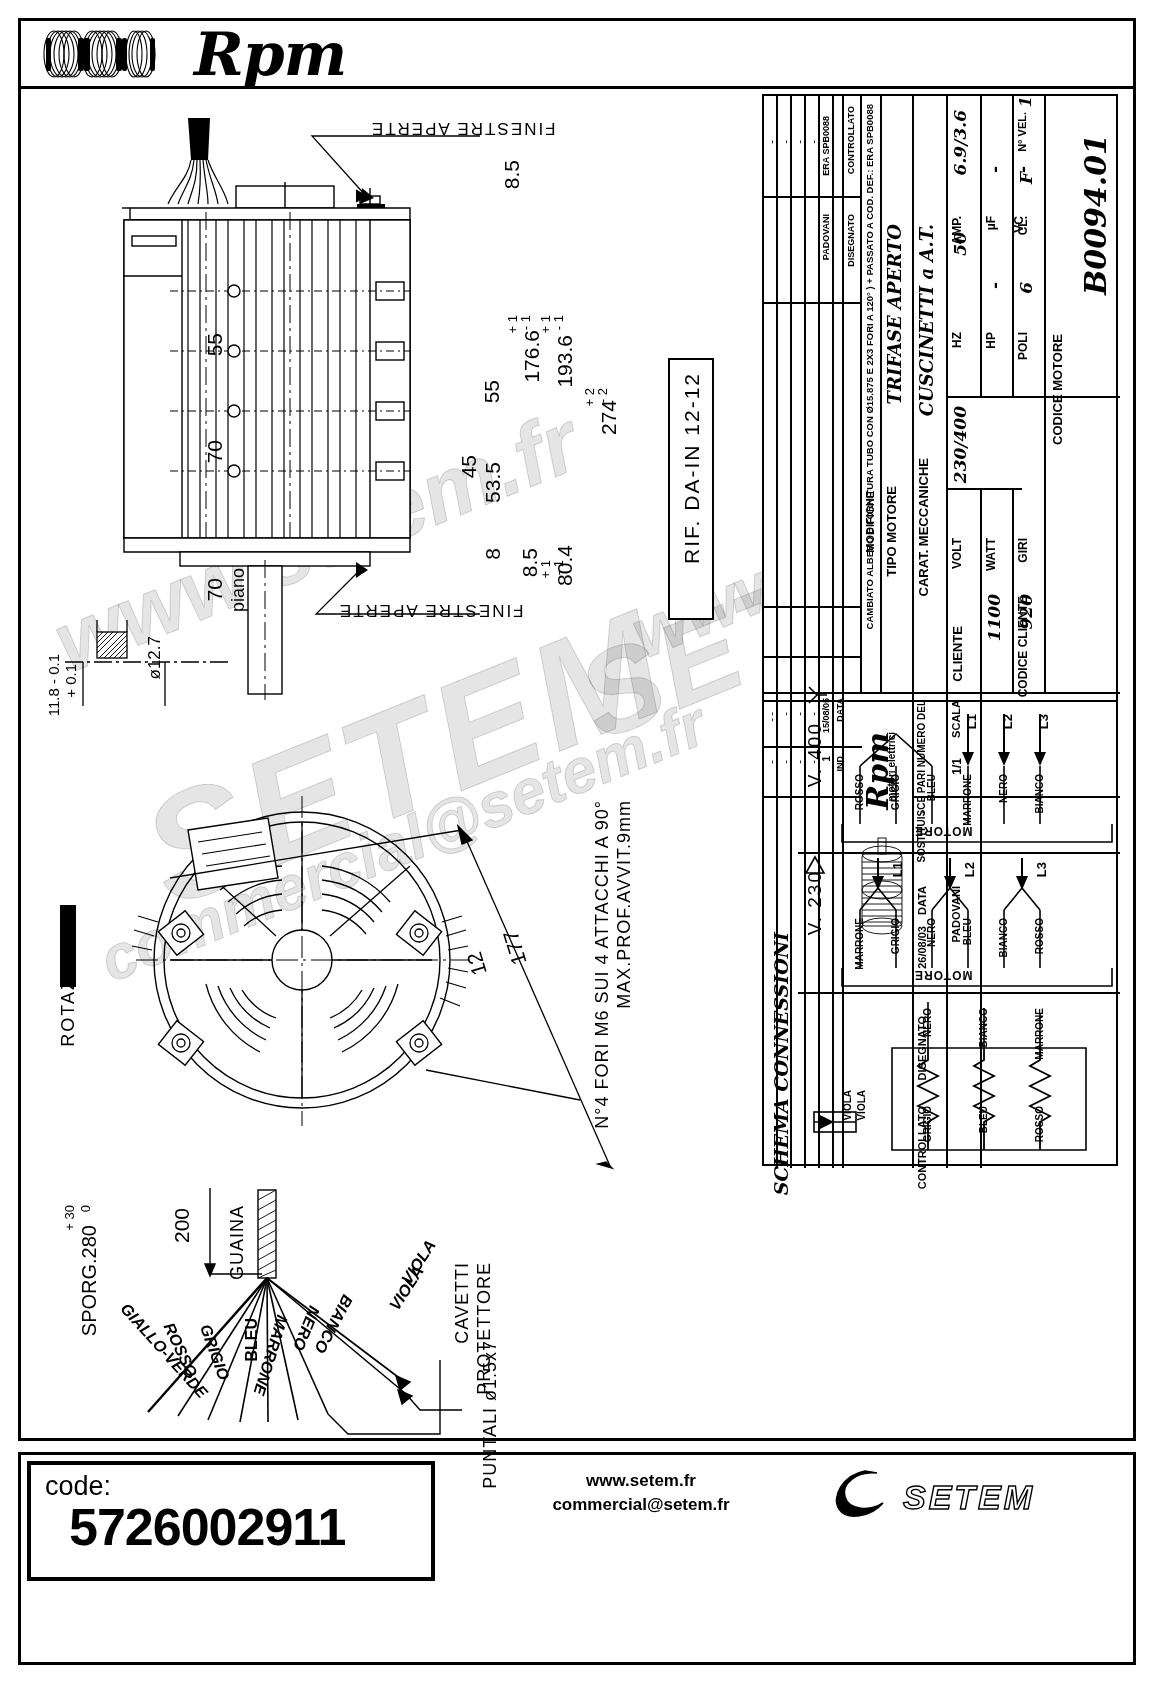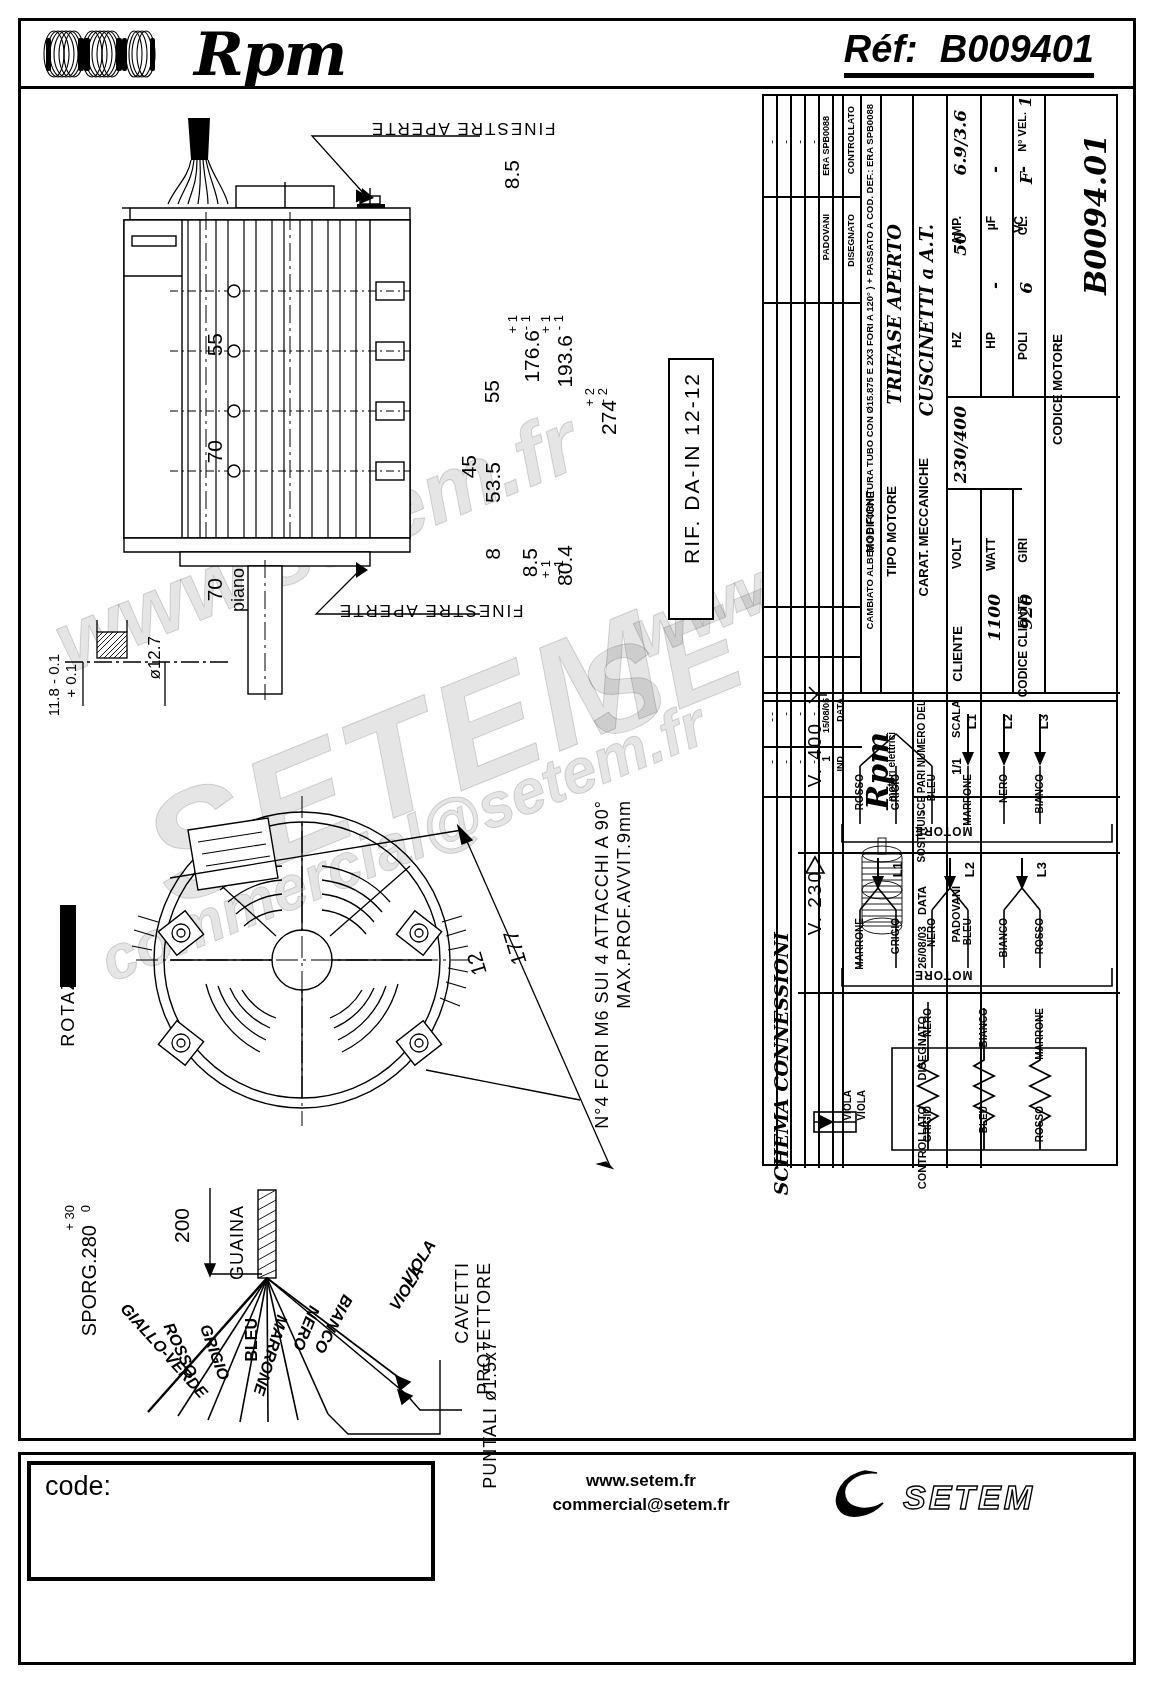--- a/index.html
+++ b/index.html
@@ -130,23 +130,20 @@
         <rect x="40" y="12" width="6" height="33" rx="2"></rect>
         <rect x="46" y="12" width="6" height="33" rx="2"></rect>
         <rect x="78" y="12" width="6" height="33" rx="2"></rect>
         <rect x="84" y="12" width="5" height="33" rx="2"></rect>
         <rect x="112" y="12" width="5" height="33" rx="2"></rect>
       </g>
     </svg>
     <div id="rpm-word">Rpm</div>
   </div>
 
-  <div id="ref-block">
-    <span class="lbl">Réf:</span><span>B009401</span>
-  </div>
 
   <svg class="abs" style="left:60px; top:100px;" width="700" height="610" viewBox="0 0 700 610">
     <g stroke="#000" fill="none" stroke-width="1.4">
 
       <g fill="#000" stroke="none">
         <path d="M128 18 L150 18 L148 60 L131 60 Z"></path>
       </g>
       <g stroke-width="1.2">
         <path d="M131 60 C 128 78, 116 86, 108 104"></path>
         <path d="M134 60 C 132 80, 124 88, 118 104"></path>
@@ -760,20 +757,21 @@
           <path d="M14 22 L30 30 L14 38 Z"></path>
         </g>
     </svg>
     <div class="abs vt" style="left:78px; top:388px; font-size:10px; font-weight:700;">VIOLA</div>
     <div class="abs vt" style="left:92px; top:388px; font-size:10px; font-weight:700;">VIOLA</div>
   </div>
 
   <div id="bottombar">
     <div id="codebox">
       <div id="code-label">code:</div>
+      <div id="code-number">5726002911</div>
     </div>
     <div id="contact">
       <div>www.setem.fr</div>
       <div>commercial@setem.fr</div>
     </div>
     <svg id="setem-logo" viewBox="0 0 280 64">
       <g fill="none" stroke="#000" stroke-width="1.6">
         <path d="M46 8 C 26 6, 10 18, 14 32 C 18 46, 40 46, 52 38 C 40 52, 16 56, 8 44 C 0 32, 12 10, 34 6 Z" fill="#000"></path>
         <path d="M40 12 C 28 12, 20 20, 22 30 C 24 40, 38 42, 48 36" stroke="#fff" stroke-width="1.2" fill="none"></path>
         <path d="M38 16 C 29 16, 24 22, 26 30 C 28 38, 38 39, 45 35" stroke="#fff" stroke-width="1" fill="none"></path>

